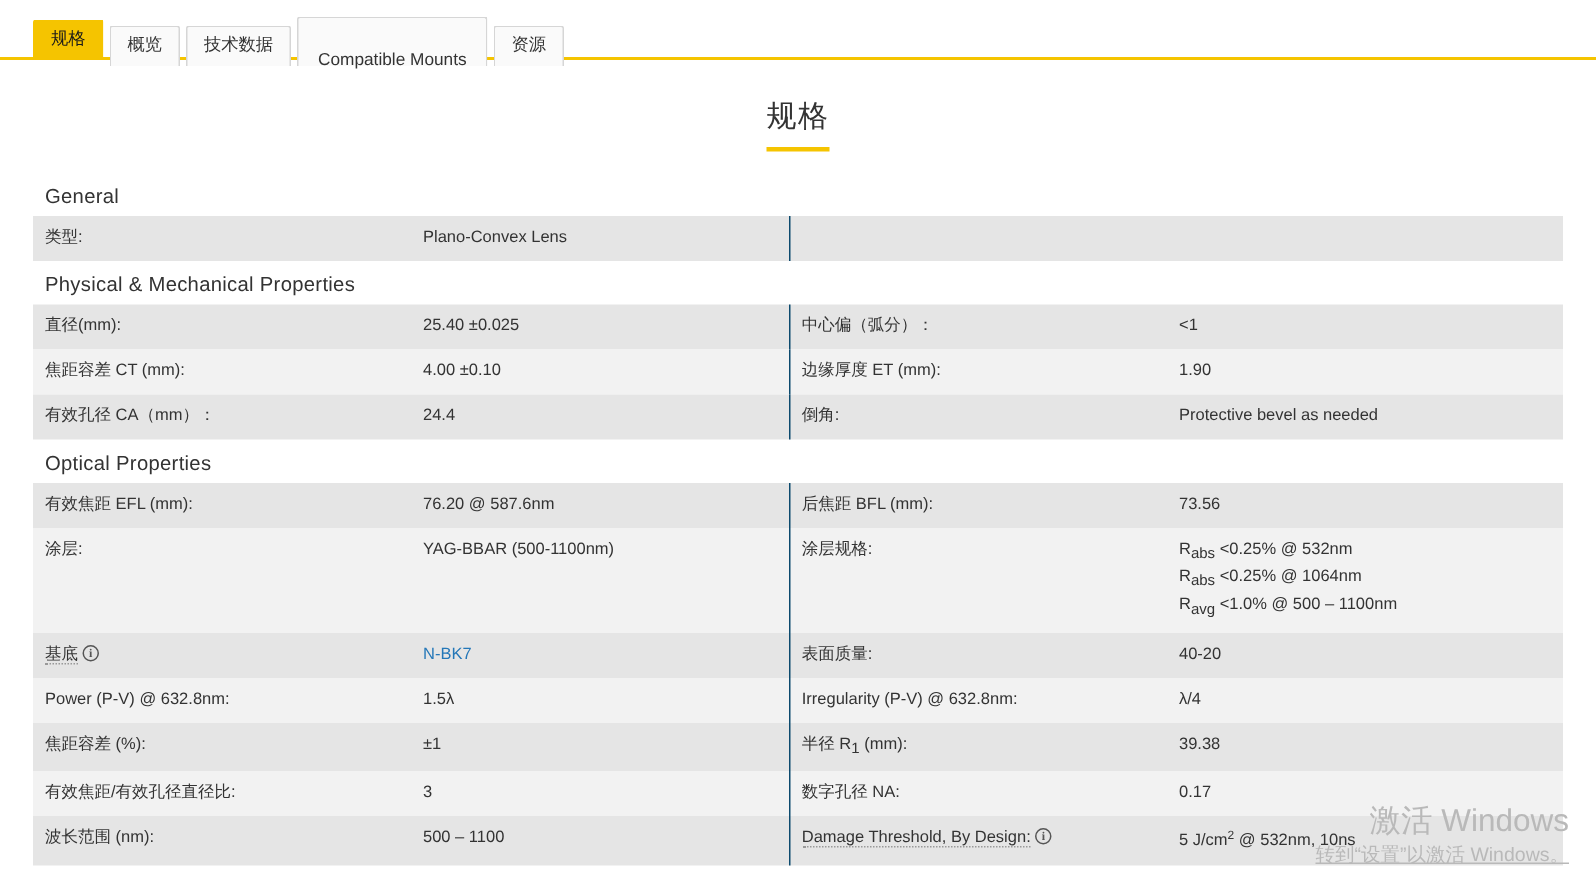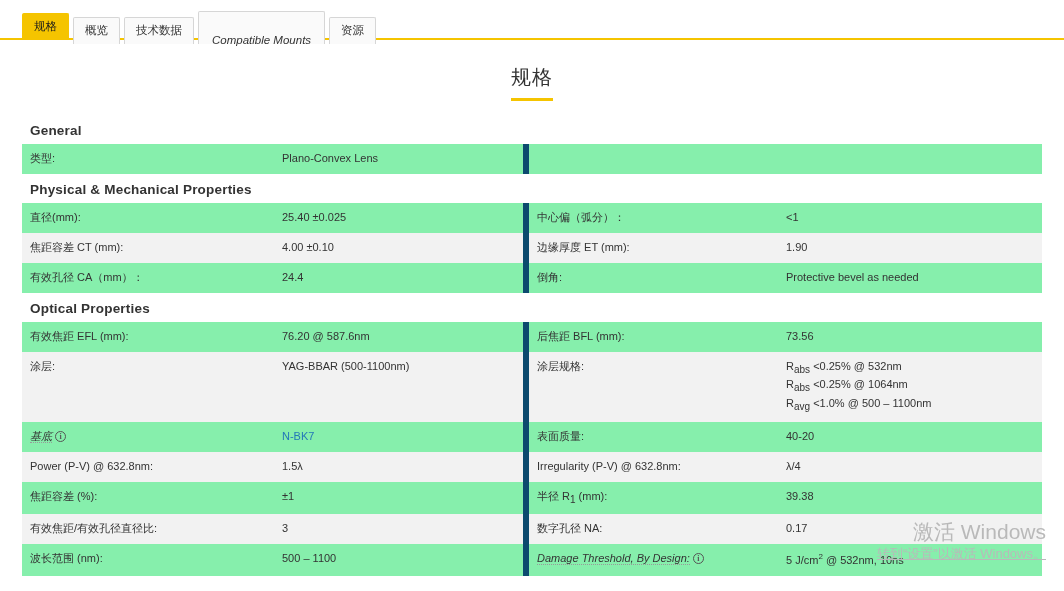--- a/index.html
+++ b/index.html
@@ -46,21 +46,21 @@
     cursor: pointer;
     top: 6px;
   }
   .tab.active {
     background: #f5c400;
     border-color: #f5c400;
     color: #1a1a1a;
     font-weight: normal;
     top: 2px;
   }
-  .tab.wide { padding: 16px 13px; font-style: italic; }
+  .tab.wide { padding: 16px 13px; }
 
   
   .title-wrap {
     text-align: center;
     margin-top: 24px;
   }
   .title {
     display: inline-block;
     font-size: 20px;
     color: #333333;
@@ -69,48 +69,48 @@
     letter-spacing: 1px;
   }
 
   
   .content {
     padding: 0 22px;
     margin-top: 22px;
   }
   .section-head {
     font-size: 13.5px;
-    font-weight: bold;
+    font-weight: normal;
     color: #333333;
     margin: 0 0 6px 0;
     padding-left: 8px;
     letter-spacing: .2px;
   }
   .section-head.cn { font-size: 14px; }
 
   table.spec {
     width: 100%;
     border-collapse: collapse;
     table-layout: fixed;
   }
   table.spec td {
     font-size: 11px;
     padding: 7px 8px;
     vertical-align: top;
     line-height: 1.45;
   }
   td.lbl { width: 252px; color: #333333; }
   td.val { width: 252px; color: #333333; }
-  td.lbl2 { width: 252px; color: #333333; border-left: 6px solid #0c4a6e; padding-left: 9px; }
+  td.lbl2 { width: 252px; color: #333333; border-left: 1px solid #0c4a6e; padding-left: 9px; }
   td.val2 { color: #333333; }
   tr.alt { background: #f2f2f2; }
-  tr.plain { background: #86efac; }
+  tr.plain { background: #e5e5e5; }
 
   .link { color: #2477b8; text-decoration: none; }
-  .underlabel { border-bottom: 1px dotted #999; font-style: italic; }
+  .underlabel { border-bottom: 1px dotted #999; }
 
   .infoicon {
     display: inline-block;
     width: 11px; height: 11px;
     border-radius: 50%;
     border: 1px solid #555;
     color: #555;
     font-size: 8px;
     line-height: 9px;
     text-align: center;
@@ -123,21 +123,21 @@
 
   sub { font-size: 10px; }
   sup { font-size: 8px; }
 
   .multi { line-height: 1.5; }
 
   
   .watermark {
     position: absolute;
     right: 18px;
-    bottom: 28px;
+    bottom: 12px;
     text-align: right;
     color: #b9b9b9;
     pointer-events: none;
     user-select: none;
   }
   .wm1 { font-size: 21px; line-height: 26px; }
   .wm2 { font-size: 13px; line-height: 18px; text-decoration: underline; }
 </style>
 </head>
 <body>

